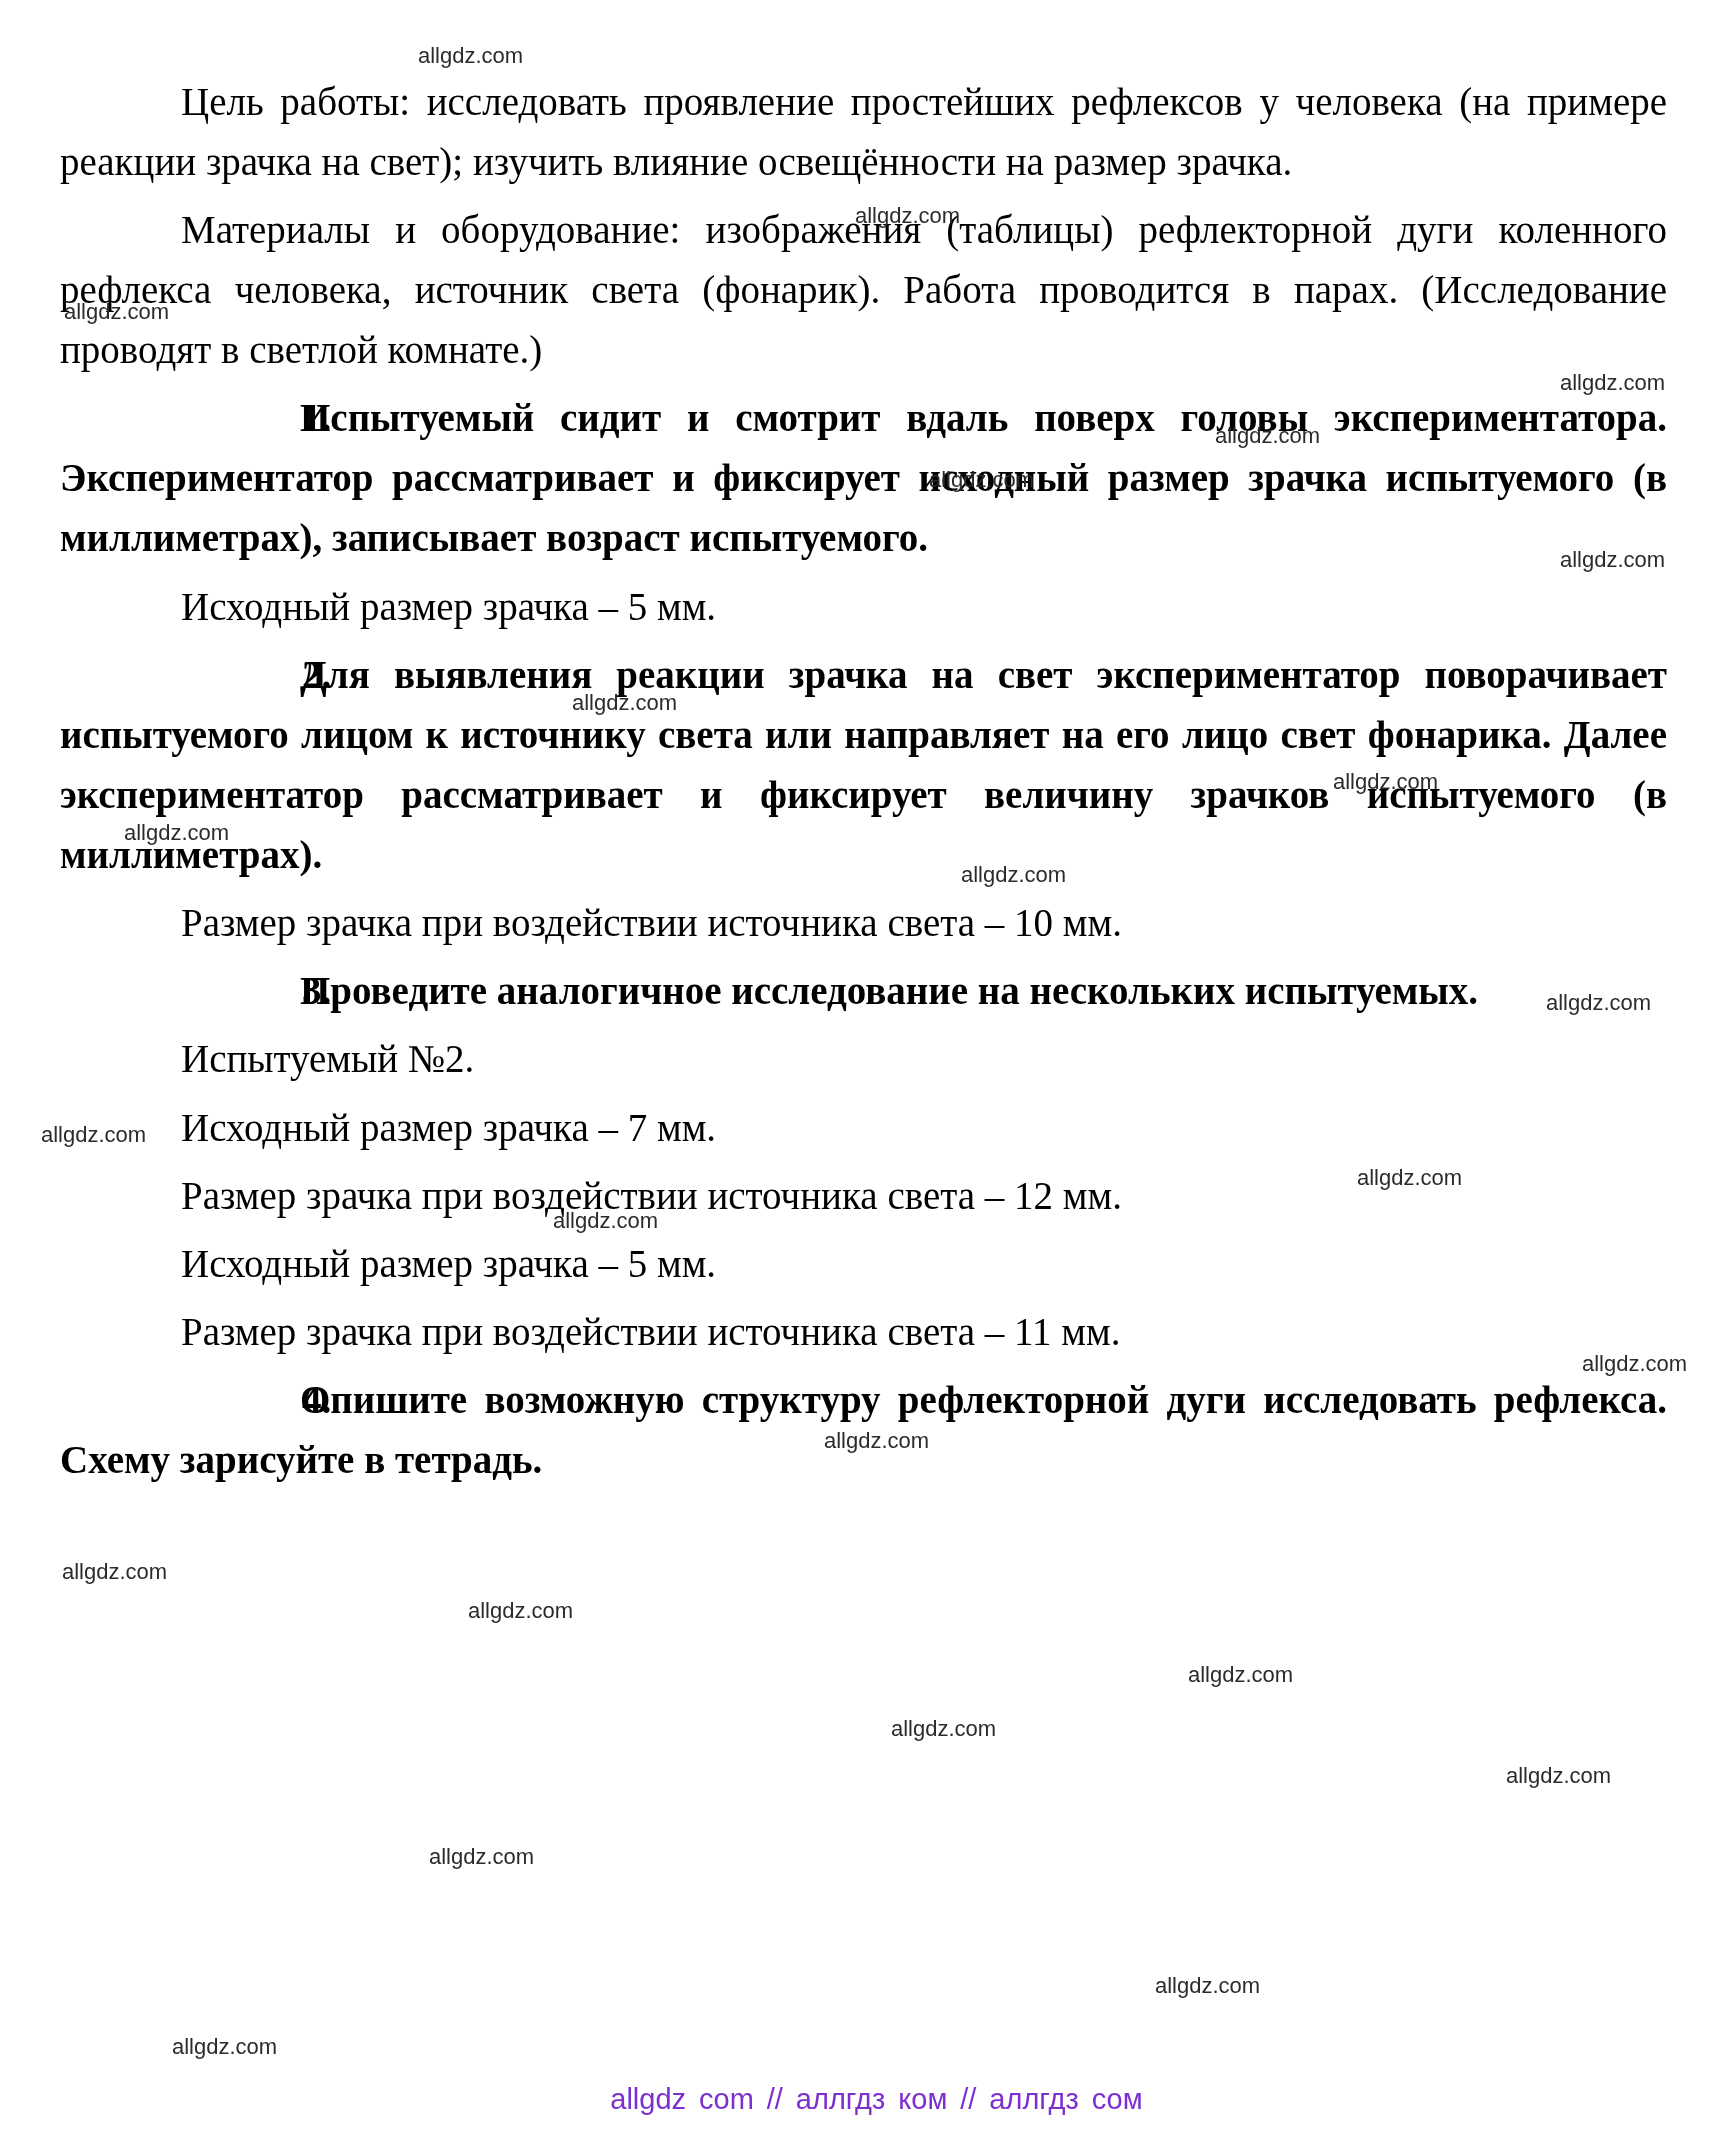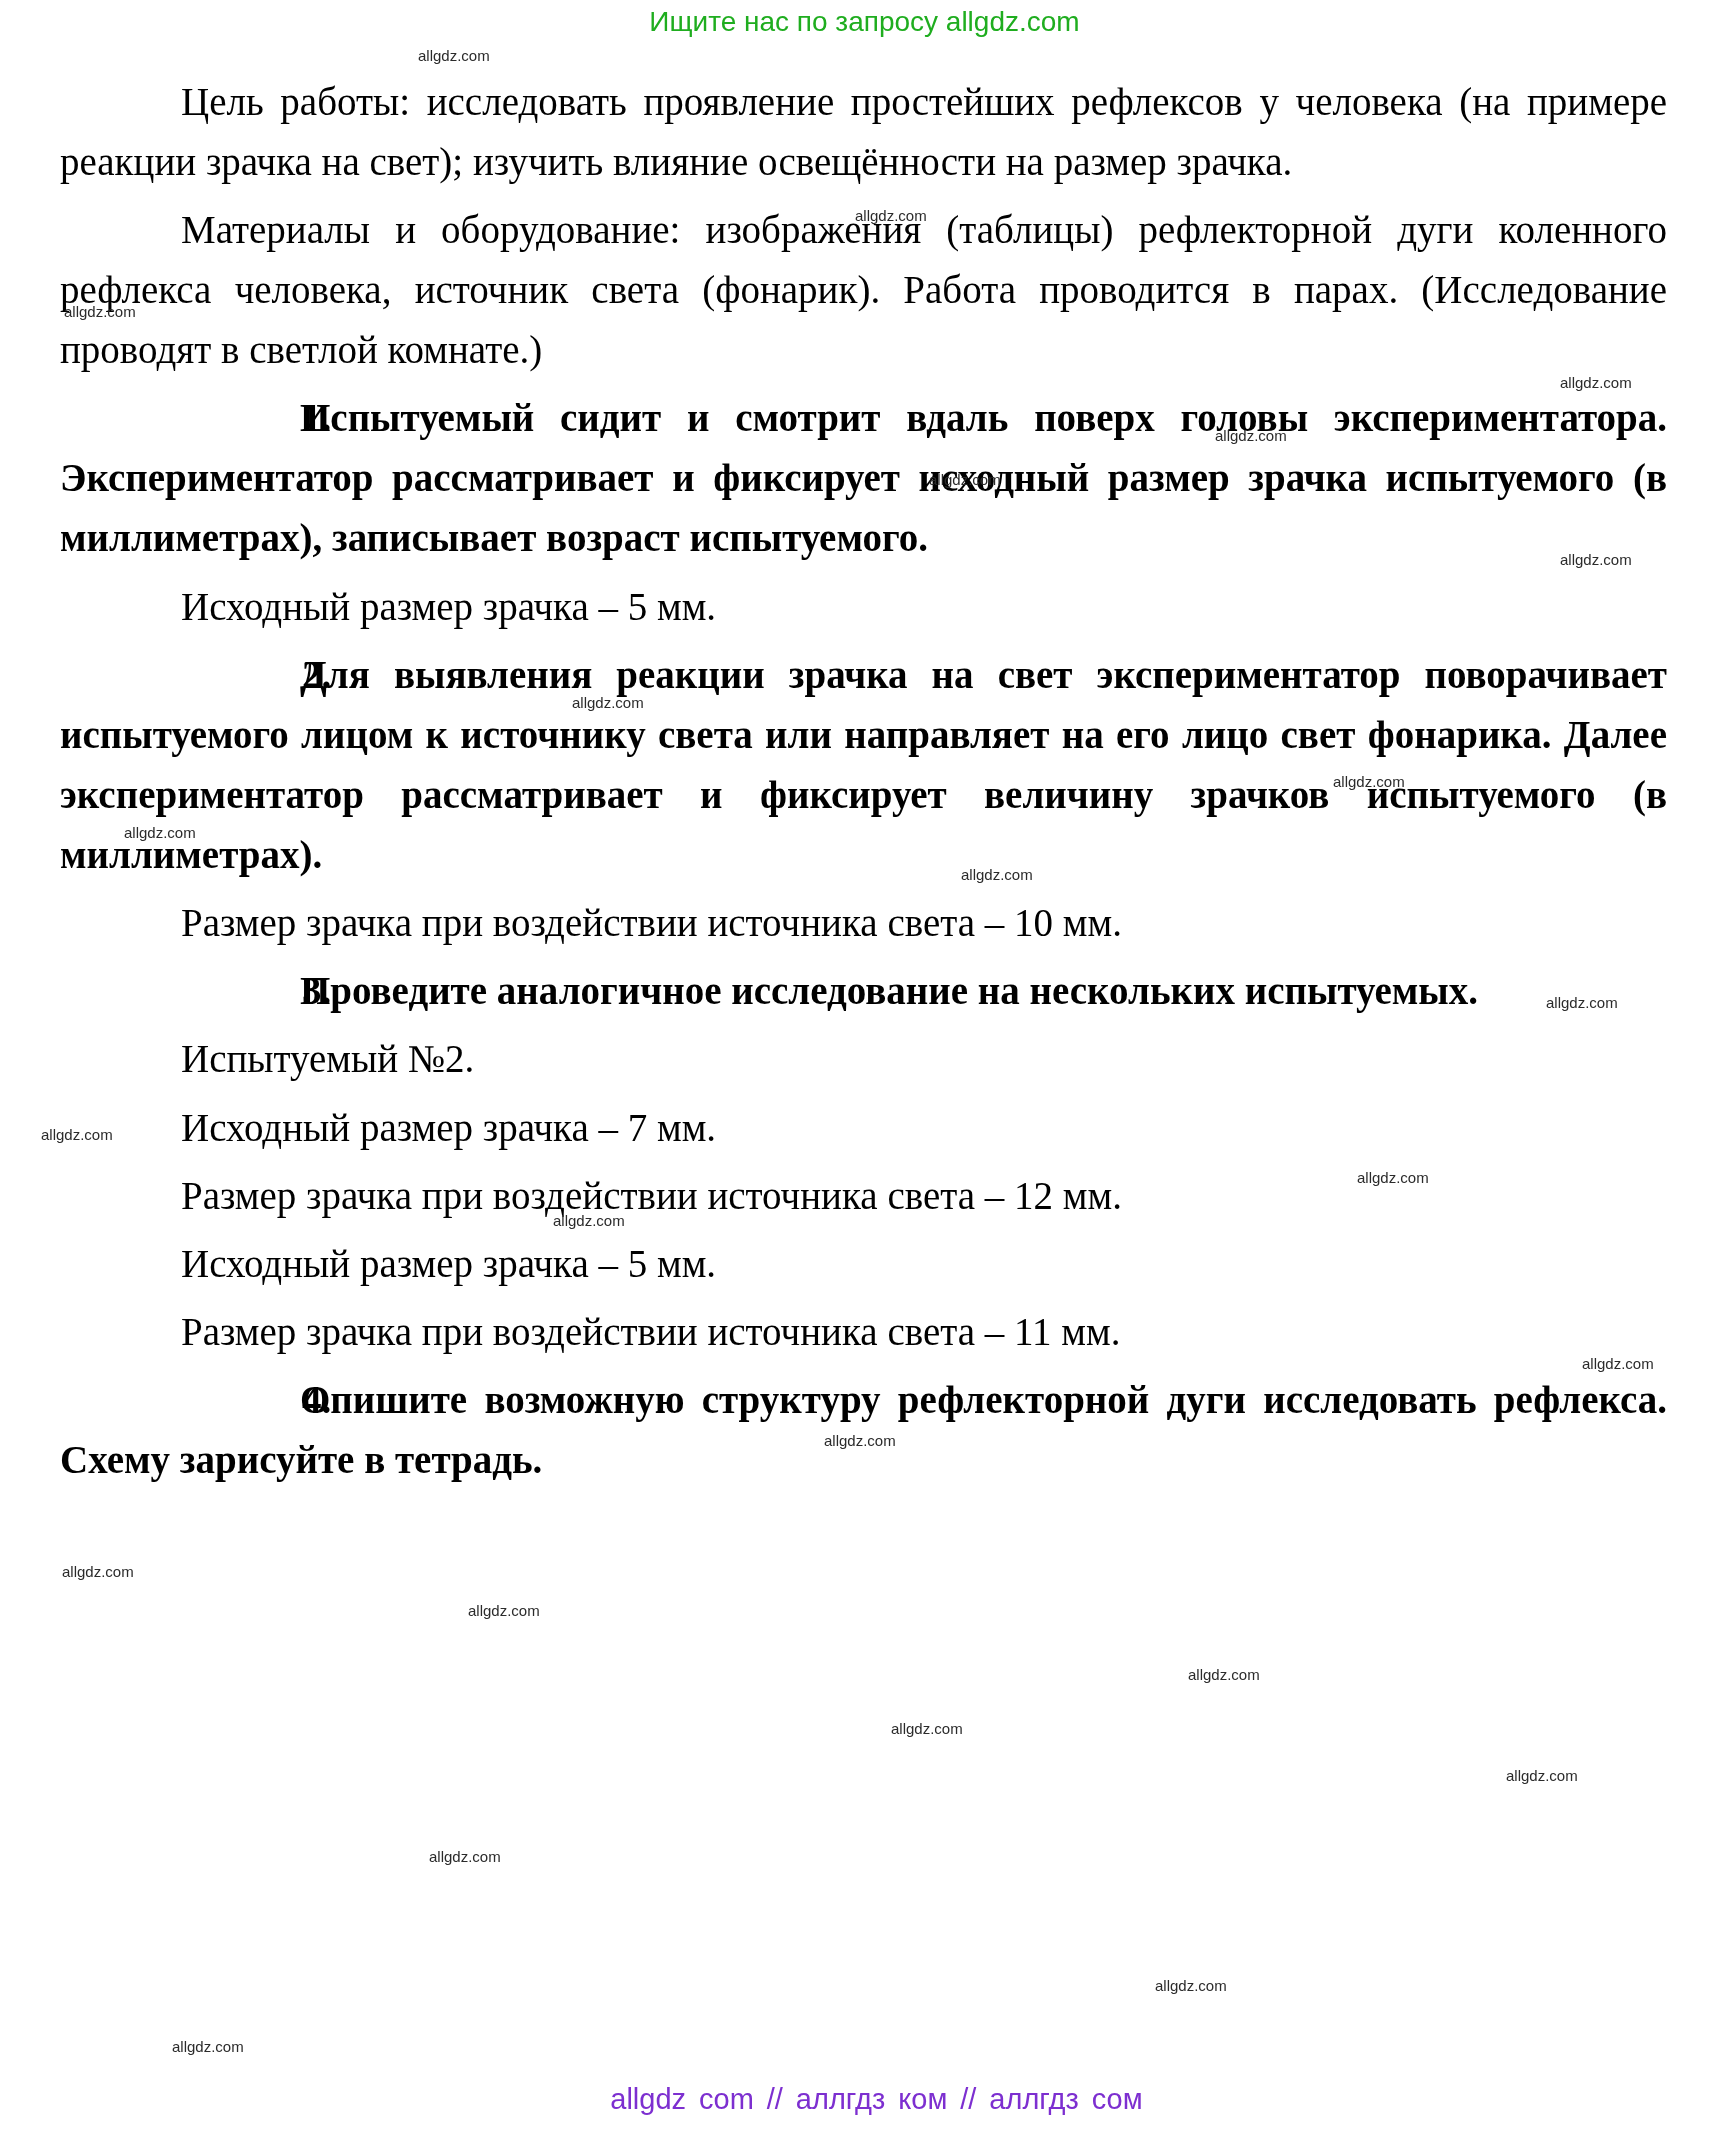--- a/index.html
+++ b/index.html
@@ -28,40 +28,39 @@
       text-align: justify;
     }
     .content p { margin: 0 0 8.2px 0; text-indent: 121px; }
     .b { font-weight: normal; }
     .step { font-weight: bold; }
     .num { display: inline-block; width: 119px; font-weight: bold; }
     .sp { margin-top: 59px; }
     .wm {
       position: absolute;
       font-family: "Liberation Sans", "DejaVu Sans", sans-serif;
-      font-size: 15px; line-height: 24.5px;
+      font-size: 22px; line-height: 24.5px;
       color: #2b2b2b;
       white-space: nowrap;
     }
     .promo-footer {
       position: absolute;
       bottom: 13px; left: 12px; width: 100%;
       text-align: center;
       font-family: "Liberation Sans", "DejaVu Sans", sans-serif;
       font-size: 29px; line-height: 34px;
       color: #7d2fd0;
       word-spacing: 4.9px;
     }
   </style>
 </head>
 <body>
 
 <div class="page">
 
-  <div class="promo-header">Ищите нас по запросу allgdz.com</div>
 
   <div class="content">
 
     <p class="para"><span class="b">Цель работы:</span> <span>исследовать проявление простейших рефлексов у человека (на примере реакции зрачка на свет); изучить влияние освещённости на размер зрачка.</span></p>
 
     <p class="para"><span class="b">Материалы и оборудование:</span> <span>изображения (таблицы) рефлекторной дуги коленного рефлекса человека, источник света (фонарик). Работа проводится в парах. (Исследование проводят в светлой комнате.)</span></p>
 
 
     <p class="para step"><span class="num">1.</span><span>Испытуемый сидит и смотрит вдаль поверх головы экспериментатора. Экспериментатор рассматривает и фиксирует исходный размер зрачка испытуемого (в миллиметрах), записывает возраст испытуемого.</span></p>
 

